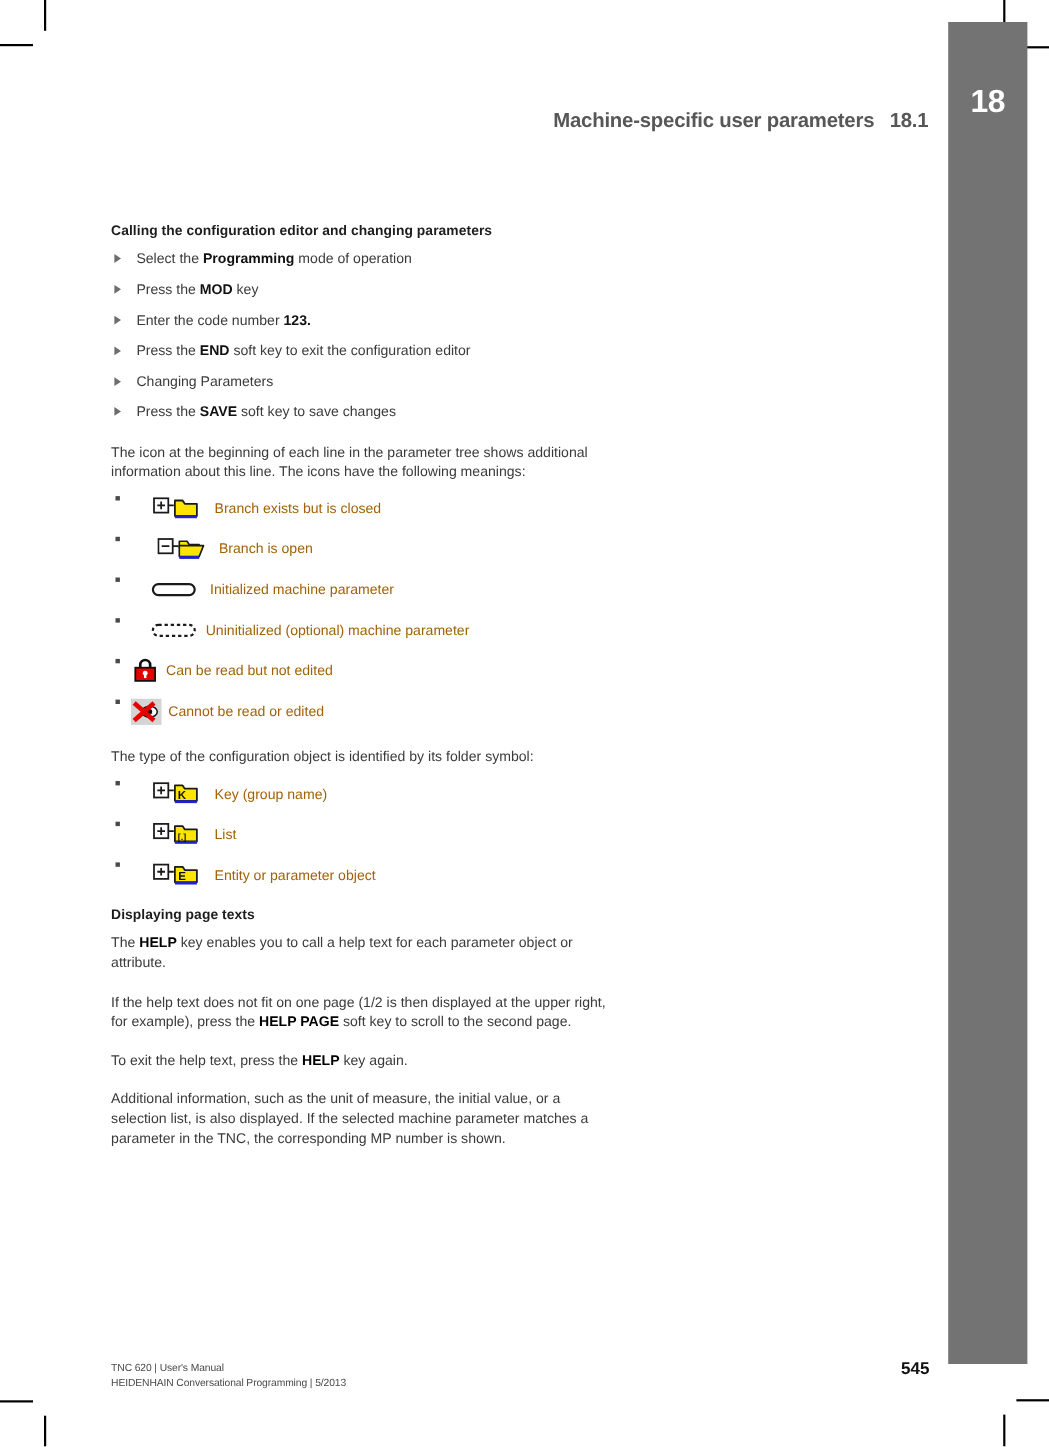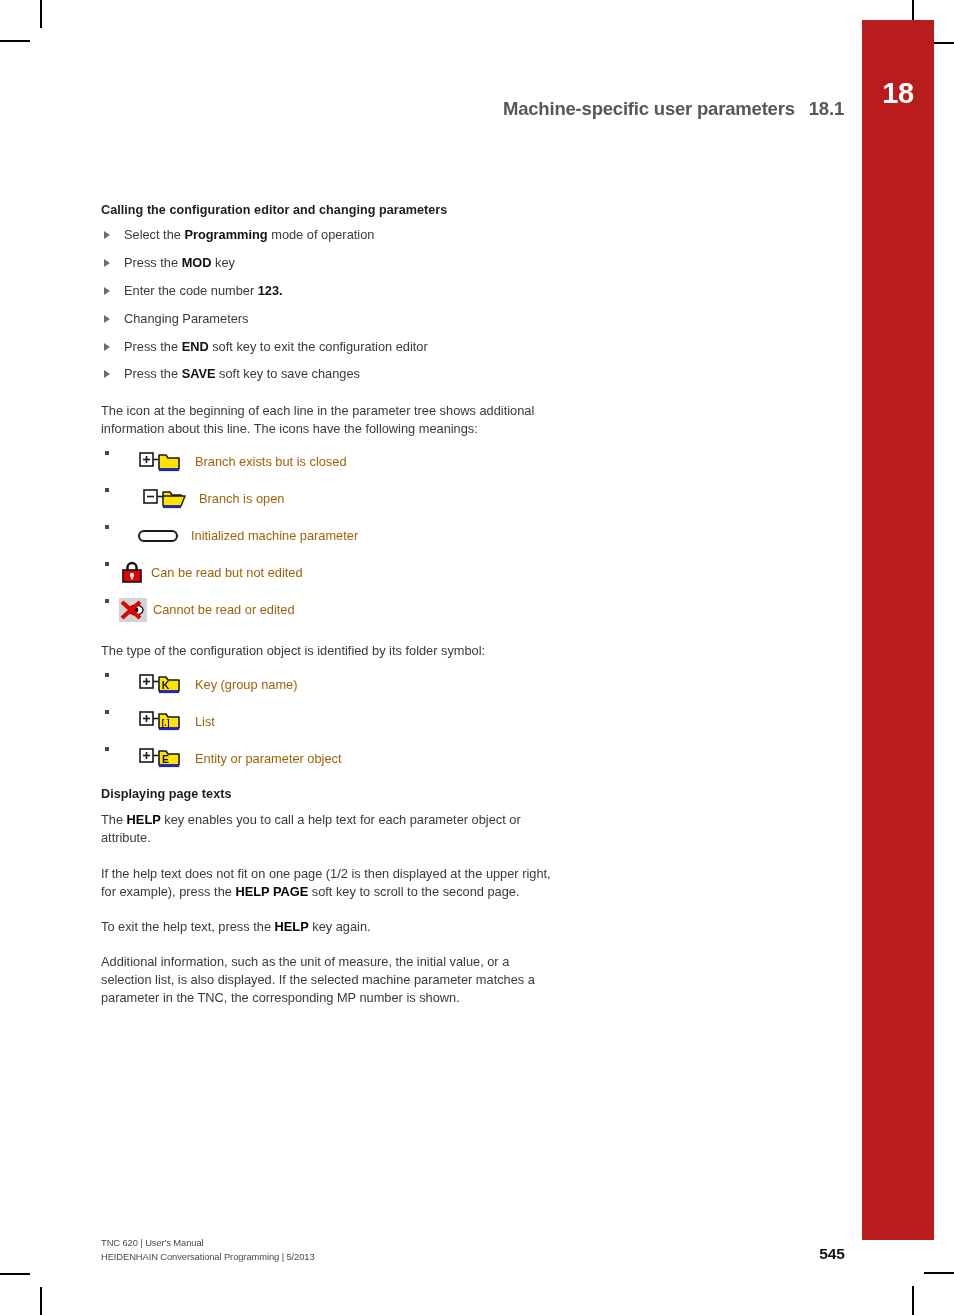--- a/index.html
+++ b/index.html
@@ -23,21 +23,21 @@
   .crop-bl-h { left:0; top:1273px; width:30px; height:2px; }
   .crop-bl-v { left:40px; top:1287px; width:2px; height:28px; }
   .crop-br-h { left:924px; top:1272px; width:30px; height:2px; }
   .crop-br-v { left:912px; top:1286px; width:2px; height:29px; }
 
   
   .chapter-tab {
     position:absolute;
     left:862px; top:20px;
     width:72px; height:1220px;
-    background:#b91c1c;
+    background:#737373;
   }
   .chapter-tab .num {
     position:absolute;
     top:57px; left:0; right:0;
     text-align:center;
     color:#ffffff;
     font-size:29px;
     font-weight:bold;
     letter-spacing:-0.5px;
   }
@@ -131,21 +131,20 @@
 
   
   .ico { display:block; }
 
   
   .footer {
     position:absolute;
     left:101px; top:1236px;
     width:744px;
     display:flex;
-    align-items:flex-end;
     justify-content:space-between;
   }
   .footer .meta {
     font-size:9.4px;
     color:#4a4a4a;
     line-height:1.45;
     letter-spacing:-0.1px;
   }
   .footer .pageno {
     font-size:15.5px;
@@ -174,22 +173,22 @@
 </div>
 
 <div class="content">
 
   <h3 class="subhead">Calling the configuration editor and changing parameters</h3>
 
   <ul class="steps" id="steps-list">
       <li><span class="tri"></span><span>Select the </span><b>Programming</b><span> mode of operation</span></li>
       <li><span class="tri"></span><span>Press the </span><b>MOD</b><span> key</span></li>
       <li><span class="tri"></span><span>Enter the code number </span><b>123.</b></li>
+      <li><span class="tri"></span><span>Press the </span><b>END</b><span> soft key to exit the configuration editor</span></li>
       <li><span class="tri"></span><span>Changing Parameters</span></li>
-      <li><span class="tri"></span><span>Press the </span><b>END</b><span> soft key to exit the configuration editor</span></li>
       <li><span class="tri"></span><span>Press the </span><b>SAVE</b><span> soft key to save changes</span></li>
     </ul>
 
   <p class="para first">The icon at the beginning of each line in the parameter tree shows additional information about this line. The icons have the following meanings:</p>
 
   <ul class="legend" id="icon-legend">
       <li>
         <span class="sq"></span>
         <span class="icobox" style="margin-left: 28px; margin-right: 10px;">
           <svg width="46" height="30" viewBox="0 0 46 30" class="ico">
@@ -218,20 +217,29 @@
         <span class="cap">Branch is open</span>
       </li>
       <li>
         <span class="sq"></span>
         <span class="icobox" style="margin-left: 24px; margin-right: 10px;">
           <svg width="46" height="22" viewBox="0 0 46 22" class="ico">
             <rect x="4" y="6" width="38" height="10" rx="5" ry="5" fill="#fff" stroke="#1a1a1a" stroke-width="2"></rect>
           </svg>
         </span>
         <span class="cap">Initialized machine parameter</span>
+      </li>
+      <li>
+        <span class="sq"></span>
+        <span class="icobox" style="margin-left: 24px; margin-right: 6px;">
+          <svg width="46" height="22" viewBox="0 0 46 22" class="ico">
+            <rect x="4" y="6" width="38" height="10" rx="5" ry="5" fill="#fff" stroke="#1a1a1a" stroke-width="2" stroke-dasharray="3 2.6"></rect>
+          </svg>
+        </span>
+        <span class="cap">Uninitialized (optional) machine parameter</span>
       </li>
       <li>
         <span class="sq"></span>
         <span class="icobox" style="margin-left: 8px; margin-right: 6px;">
           <svg width="26" height="26" viewBox="0 0 26 26" class="ico">
             <path d="M8.5 10 v-2.5 a4.5 4.5 0 0 1 9 0 V10" fill="none" stroke="#111" stroke-width="2.4"></path>
             <rect x="4" y="10" width="18" height="12" fill="#e60000" stroke="#111" stroke-width="1.6"></rect>
             <circle cx="13" cy="15" r="2.2" fill="#fff"></circle>
             <rect x="11.9" y="15" width="2.2" height="4.4" fill="#fff"></rect>
           </svg>

